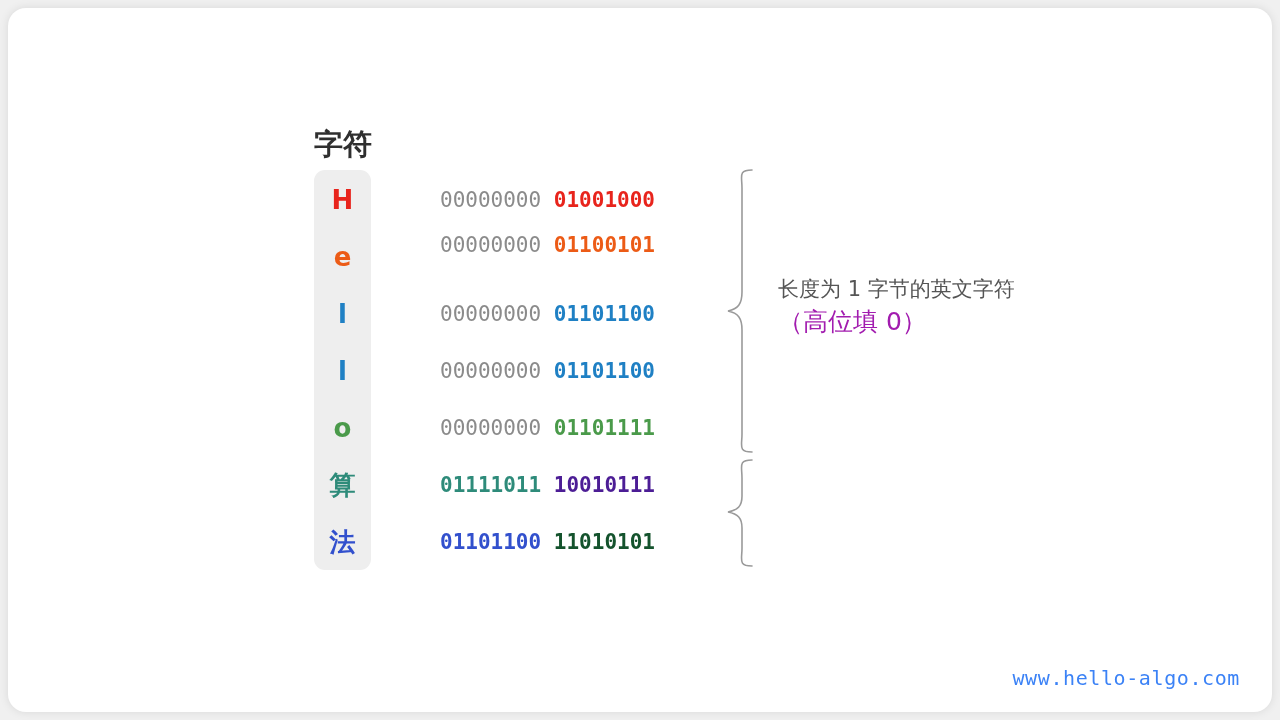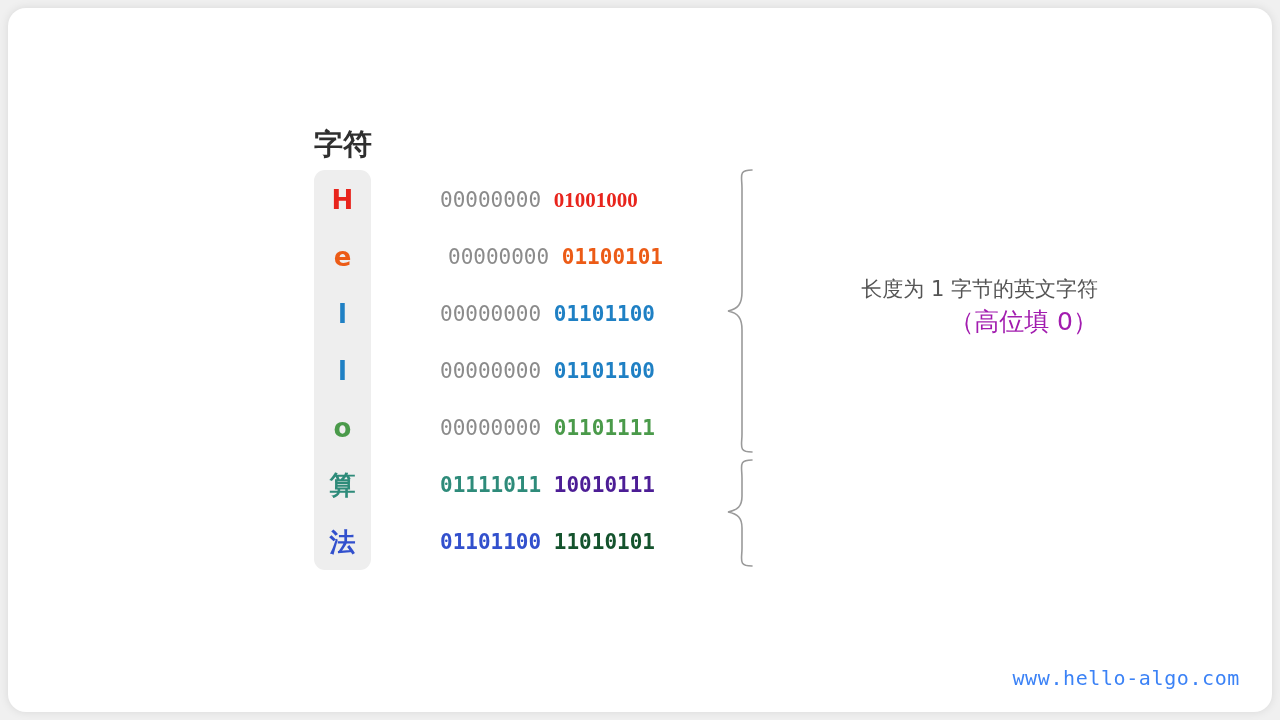--- a/index.html
+++ b/index.html
@@ -104,21 +104,21 @@
     position: absolute;
     overflow: visible;
   }
 
   
   .annotation {
     position: absolute;
     font-family: "DejaVu Sans", sans-serif;
     color: #555555;
     white-space: nowrap;
-    text-align: right;
+    text-align: left;
   }
   .annotation .line1 {
     font-size: 21px;
     display: block;
     line-height: 34px;
   }
   .annotation .line2 {
     font-size: 25px;
     display: block;
     line-height: 32px;
@@ -141,23 +141,23 @@
 
 <div id="canvas">
   <div id="card">
 
     <div class="col-header" id="header-char">字符</div>
 
     <div id="char-column-bg"></div>
 
     <div id="rows-host">
         <div class="char-cell" style="top: 172px; color: rgb(232, 36, 28);">H</div>
-        <div class="bin-row" style="top: 172px;"><span class="byte-pad" style="color: rgb(139, 139, 139); font-weight: normal;">00000000</span><span> </span><span class="byte-main" style="color: rgb(232, 36, 28); font-family: Liberation Serif, serif;">01001000</span></div>
+        <div class="bin-row" style="top: 172px;"><span class="byte-pad" style="color: rgb(139, 139, 139); font-weight: normal;">00000000</span><span> </span><span class="byte-main" style="color: rgb(232, 36, 28);">01001000</span></div>
         <div class="char-cell" style="top: 229px; color: rgb(236, 91, 22);">e</div>
-        <div class="bin-row" style="top: 229px; margin-left: 8px;"><span class="byte-pad" style="color: rgb(139, 139, 139); font-weight: normal;">00000000</span><span> </span><span class="byte-main" style="color: rgb(236, 91, 22);">01100101</span></div>
+        <div class="bin-row" style="top: 217px;"><span class="byte-pad" style="color: rgb(139, 139, 139); font-weight: normal;">00000000</span><span> </span><span class="byte-main" style="color: rgb(236, 91, 22);">01100101</span></div>
         <div class="char-cell" style="top: 286px; color: rgb(31, 128, 196);">l</div>
         <div class="bin-row" style="top: 286px;"><span class="byte-pad" style="color: rgb(139, 139, 139); font-weight: normal;">00000000</span><span> </span><span class="byte-main" style="color: rgb(31, 128, 196);">01101100</span></div>
         <div class="char-cell" style="top: 343px; color: rgb(31, 128, 196);">l</div>
         <div class="bin-row" style="top: 343px;"><span class="byte-pad" style="color: rgb(139, 139, 139); font-weight: normal;">00000000</span><span> </span><span class="byte-main" style="color: rgb(31, 128, 196);">01101100</span></div>
         <div class="char-cell" style="top: 400px; color: rgb(74, 154, 74);">o</div>
         <div class="bin-row" style="top: 400px;"><span class="byte-pad" style="color: rgb(139, 139, 139); font-weight: normal;">00000000</span><span> </span><span class="byte-main" style="color: rgb(74, 154, 74);">01101111</span></div>
         <div class="char-cell" style="top: 457px; color: rgb(46, 139, 122);">算</div>
         <div class="bin-row" style="top: 457px;"><span class="byte-pad" style="color: rgb(46, 139, 122); font-weight: bold;">01111011</span><span> </span><span class="byte-main" style="color: #4c1d95;">10010111</span></div>
         <div class="char-cell" style="top: 514px; color: rgb(50, 80, 205);">法</div>
         <div class="bin-row" style="top: 514px;"><span class="byte-pad" style="color: rgb(50, 80, 205); font-weight: bold;">01101100</span><span> </span><span class="byte-main" style="color: #14532d;">11010101</span></div>

